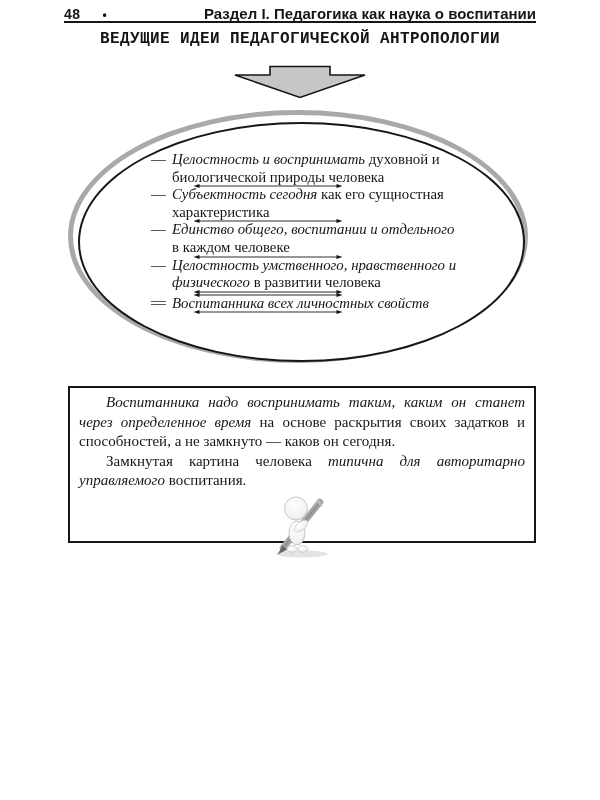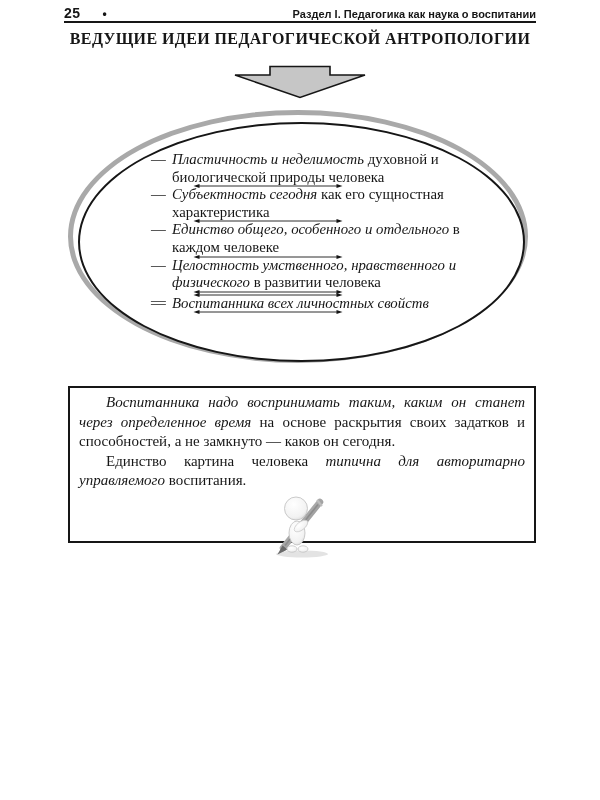--- a/index.html
+++ b/index.html
@@ -20,31 +20,31 @@
   }
   
   .running-head{
     position:absolute;left:64px;top:5px;width:472px;
     display:flex;align-items:baseline;
     font-family:"Liberation Sans","DejaVu Sans",sans-serif;
     font-size:12.5px;font-weight:bold;
   }
   .running-head .pnum{font-size:14px;letter-spacing:0.5px;}
   .running-head .dot{margin-left:22px;font-size:12px;}
-  .running-head .section{margin-left:auto;font-weight:bold;font-size:11px;font-stretch:condensed;}
+  .running-head .section{margin-left:auto;font-weight:bold;font-size:15px;font-stretch:condensed;}
   .rule{
     position:absolute;left:64px;top:21px;width:472px;height:2px;
     background:var(--ink);
   }
   
   .title{
     position:absolute;left:0;top:30px;width:600px;margin:0;
     text-align:center;
     font-size:16px;font-weight:bold;letter-spacing:0.4px;
-    font-family:Liberation Serif, serif;
+    font-family:Liberation Mono, monospace;
   }
   
   .down-arrow{
     position:absolute;left:50%;top:65px;transform:translateX(-50%);
     width:140px;height:34px;
   }
   
   .ellipse-zone{
     position:absolute;left:78px;top:122px;width:447px;height:240px;
   }
@@ -83,55 +83,55 @@
     margin-top:2px;
     display:flex;justify-content:center;
   }
 </style>
 </head>
 <body>
 
 <div class="page">
 
   <div class="running-head">
-    <span class="pnum">25</span>
+    <span class="pnum">48</span>
     <span class="dot">•</span>
     <span class="section">Раздел I. Педагогика как наука о воспитании</span>
   </div>
   <div class="rule"></div>
 
   <h1 class="title">ВЕДУЩИЕ ИДЕИ ПЕДАГОГИЧЕСКОЙ АНТРОПОЛОГИИ</h1>
 
   <div class="down-arrow">
     <svg width="140" height="34" viewBox="0 0 140 34">
       <polygon points="40,1.5 100,1.5 100,10 135,10 70,32.5 5,10 40,10" fill="var(--arrow-fill)" stroke="var(--ink)" stroke-width="1.6" stroke-linejoin="miter"></polygon>
     </svg>
   </div>
 
   <div class="ellipse-zone">
     <div class="egray"></div>
     <div class="eblack"></div>
     <div class="ideas" id="ideas">
-        <div class="item"><span class="marker">—</span><span class="it">Пластичность и неделимость</span><span> духовной и биологической природы человека</span></div>
+        <div class="item"><span class="marker">—</span><span class="it">Целостность и воспринимать</span><span> духовной и биологической природы человека</span></div>
         <div class="sep">
           <svg width="150" height="6" viewBox="0 0 150 6">
             <line x1="5" y1="3" x2="145" y2="3" stroke="var(--ink)" stroke-width="0.9"></line>
             <polygon points="0.5,3 6.5,1 6.5,5" fill="var(--ink)"></polygon>
             <polygon points="149.5,3 143.5,1 143.5,5" fill="var(--ink)"></polygon>
           </svg>
         </div>
         <div class="item"><span class="marker">—</span><span class="it">Субъектность сегодня</span><span> как его сущностная характеристика</span></div>
         <div class="sep">
           <svg width="150" height="6" viewBox="0 0 150 6">
             <line x1="5" y1="3" x2="145" y2="3" stroke="var(--ink)" stroke-width="0.9"></line>
             <polygon points="0.5,3 6.5,1 6.5,5" fill="var(--ink)"></polygon>
             <polygon points="149.5,3 143.5,1 143.5,5" fill="var(--ink)"></polygon>
           </svg>
         </div>
-        <div class="item"><span class="marker">—</span><span class="it">Единство общего, особенного и отдельного</span><span> в каждом человеке</span></div>
+        <div class="item"><span class="marker">—</span><span class="it">Единство общего, воспитании и отдельного</span><span> в каждом человеке</span></div>
         <div class="sep">
           <svg width="150" height="6" viewBox="0 0 150 6">
             <line x1="5" y1="3" x2="145" y2="3" stroke="var(--ink)" stroke-width="0.9"></line>
             <polygon points="0.5,3 6.5,1 6.5,5" fill="var(--ink)"></polygon>
             <polygon points="149.5,3 143.5,1 143.5,5" fill="var(--ink)"></polygon>
           </svg>
         </div>
         <div class="item"><span class="marker">—</span><span class="it">Целостность умственного, нравственного и физического</span><span> в развитии человека</span></div>
         <div class="sep">
           <svg width="150" height="6" viewBox="0 0 150 6">
@@ -155,21 +155,21 @@
             <polygon points="0.5,3 6.5,1 6.5,5" fill="var(--ink)"></polygon>
             <polygon points="149.5,3 143.5,1 143.5,5" fill="var(--ink)"></polygon>
           </svg>
         </div>
       </div>
   </div>
 
   <div class="note-box">
     <div class="note-text" id="note-paragraphs">
         <p><span class="it">Воспитанника надо воспринимать таким, каким он станет через определенное время</span><span> на основе раскрытия своих задатков и способностей, а не замкнуто — каков он сегодня.</span></p>
-        <p><span>Единство картина человека </span><span class="it">типична для авторитарно управляемого </span><span>воспитания.</span></p>
+        <p><span>Замкнутая картина человека </span><span class="it">типична для авторитарно управляемого </span><span>воспитания.</span></p>
       </div>
     <div class="figure">
       <svg width="82" height="66" viewBox="0 0 82 66">
         <defs>
           <radialGradient id="headGrad" cx="40%" cy="32%" r="75%">
             <stop offset="0%" stop-color="#ffffff"></stop>
             <stop offset="75%" stop-color="#f2f2f2"></stop>
             <stop offset="100%" stop-color="#d9d9d9"></stop>
           </radialGradient>
           <linearGradient id="penGrad" x1="0" y1="0" x2="1" y2="1">

